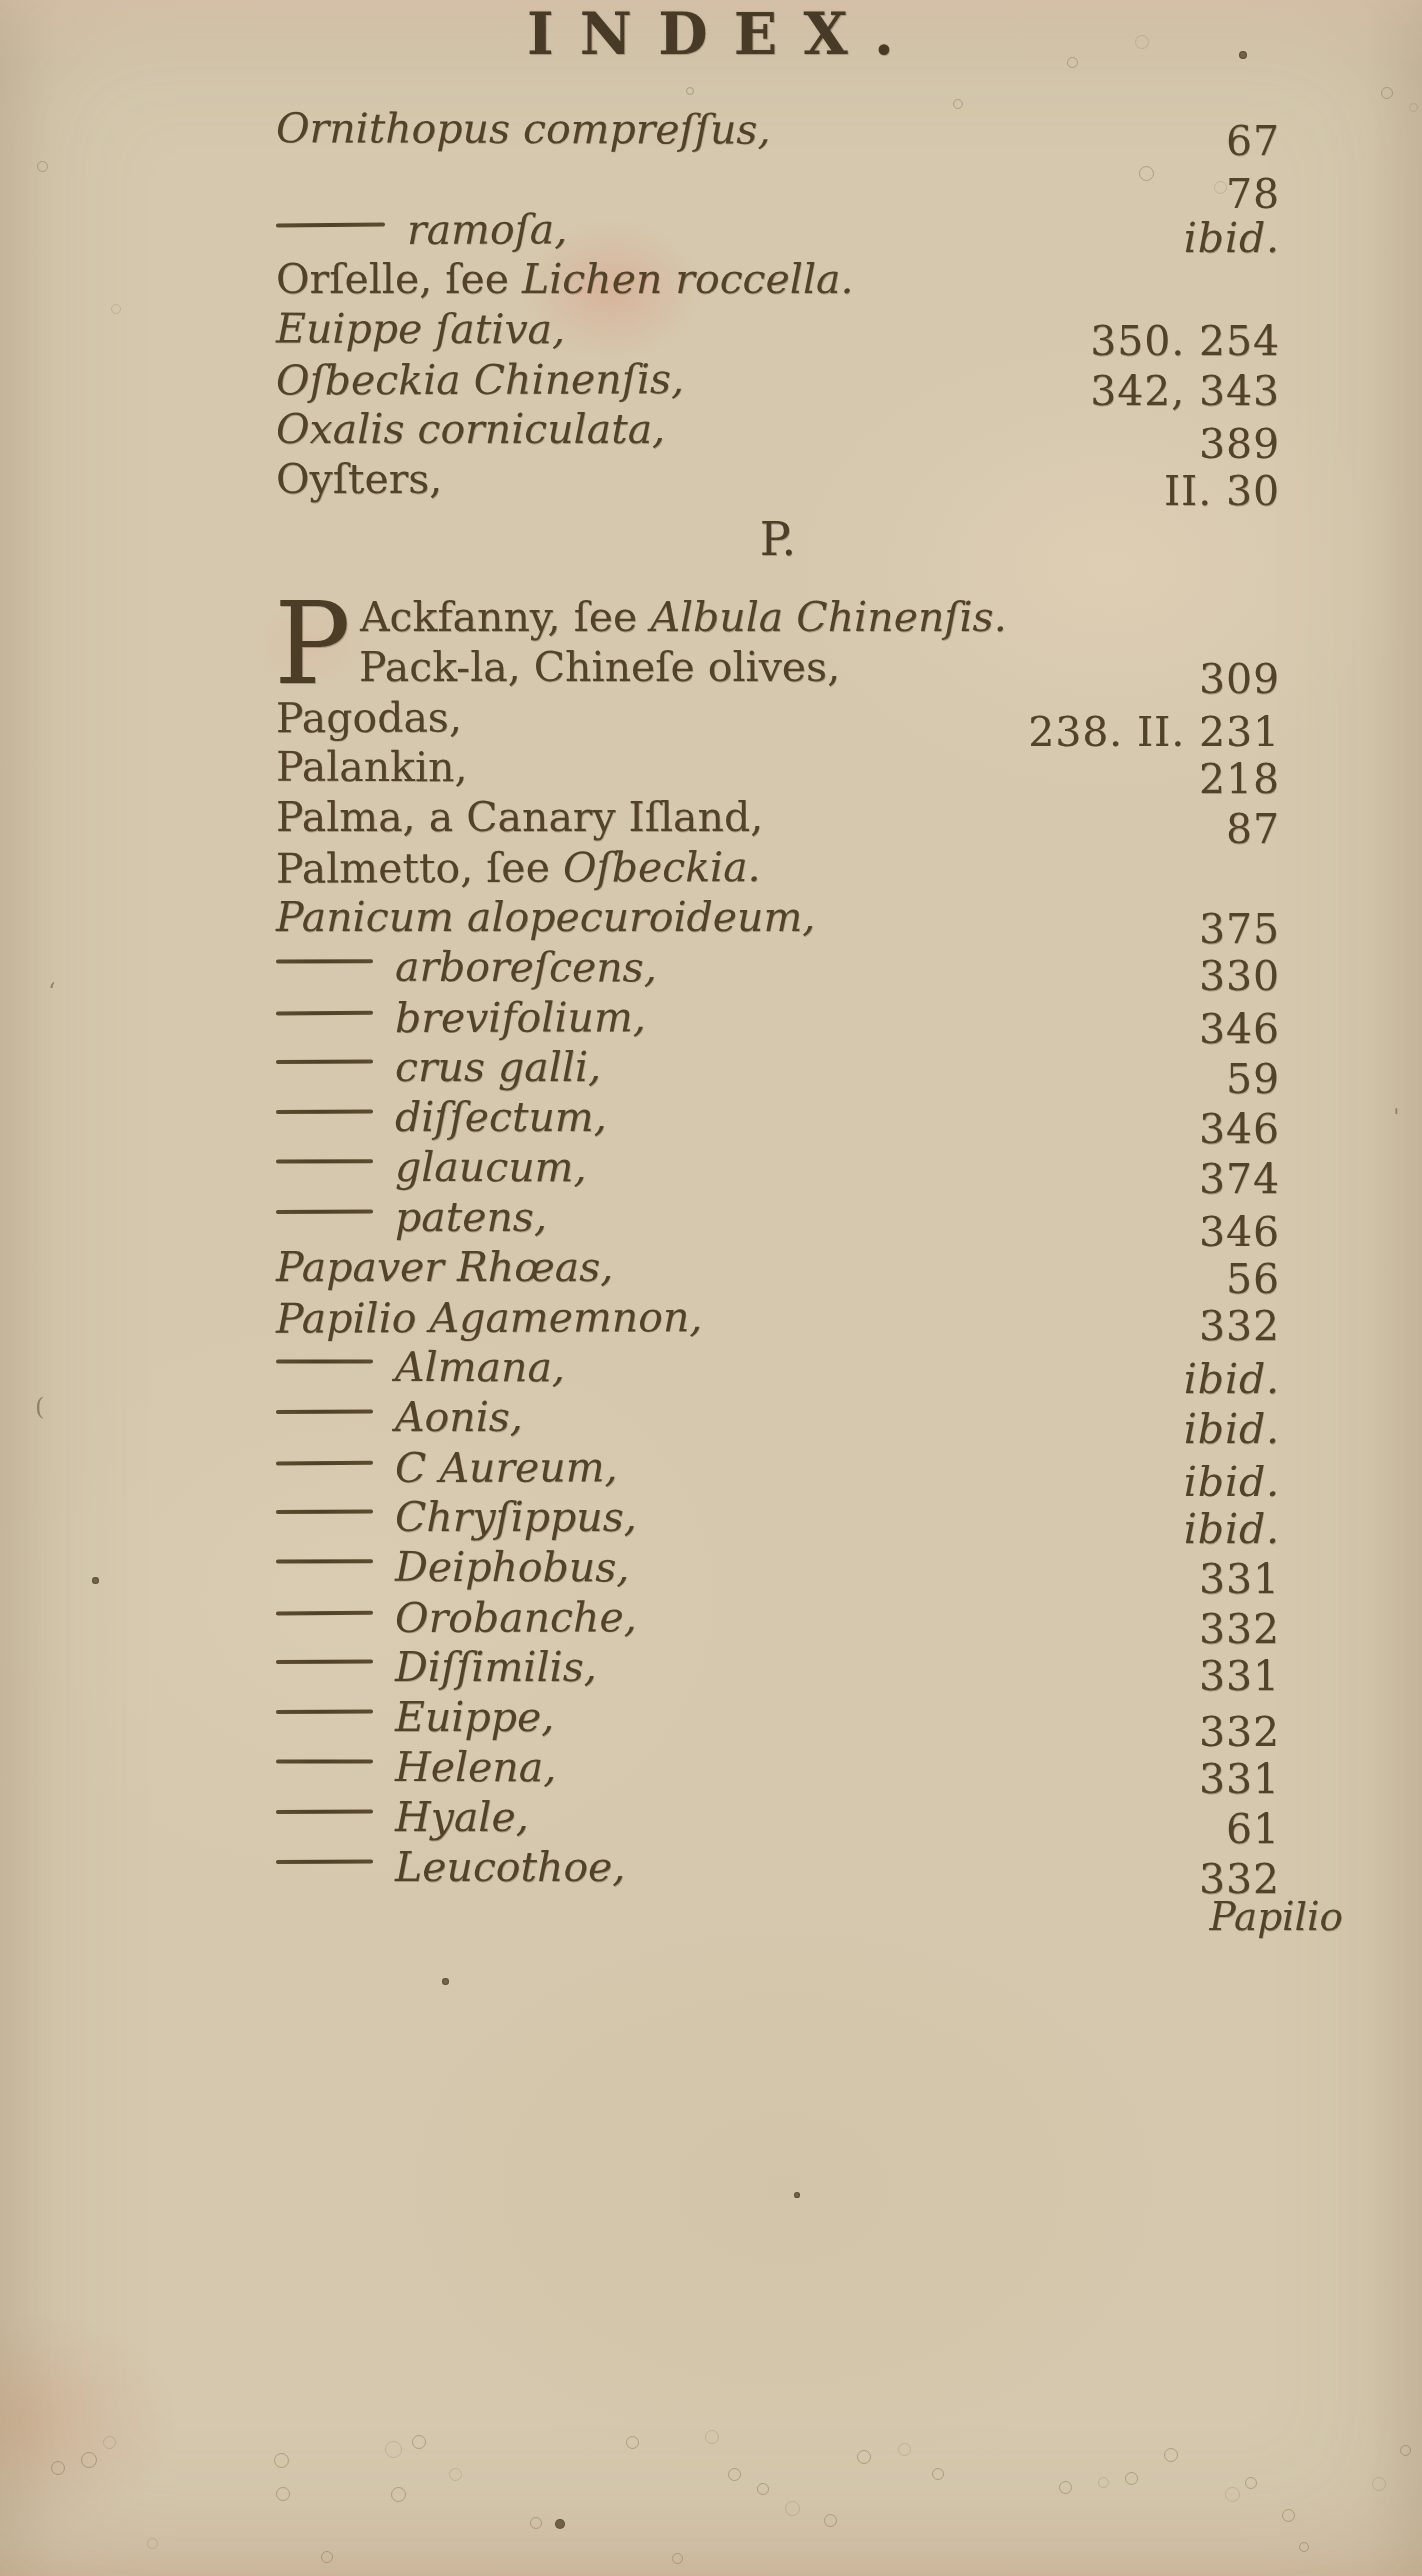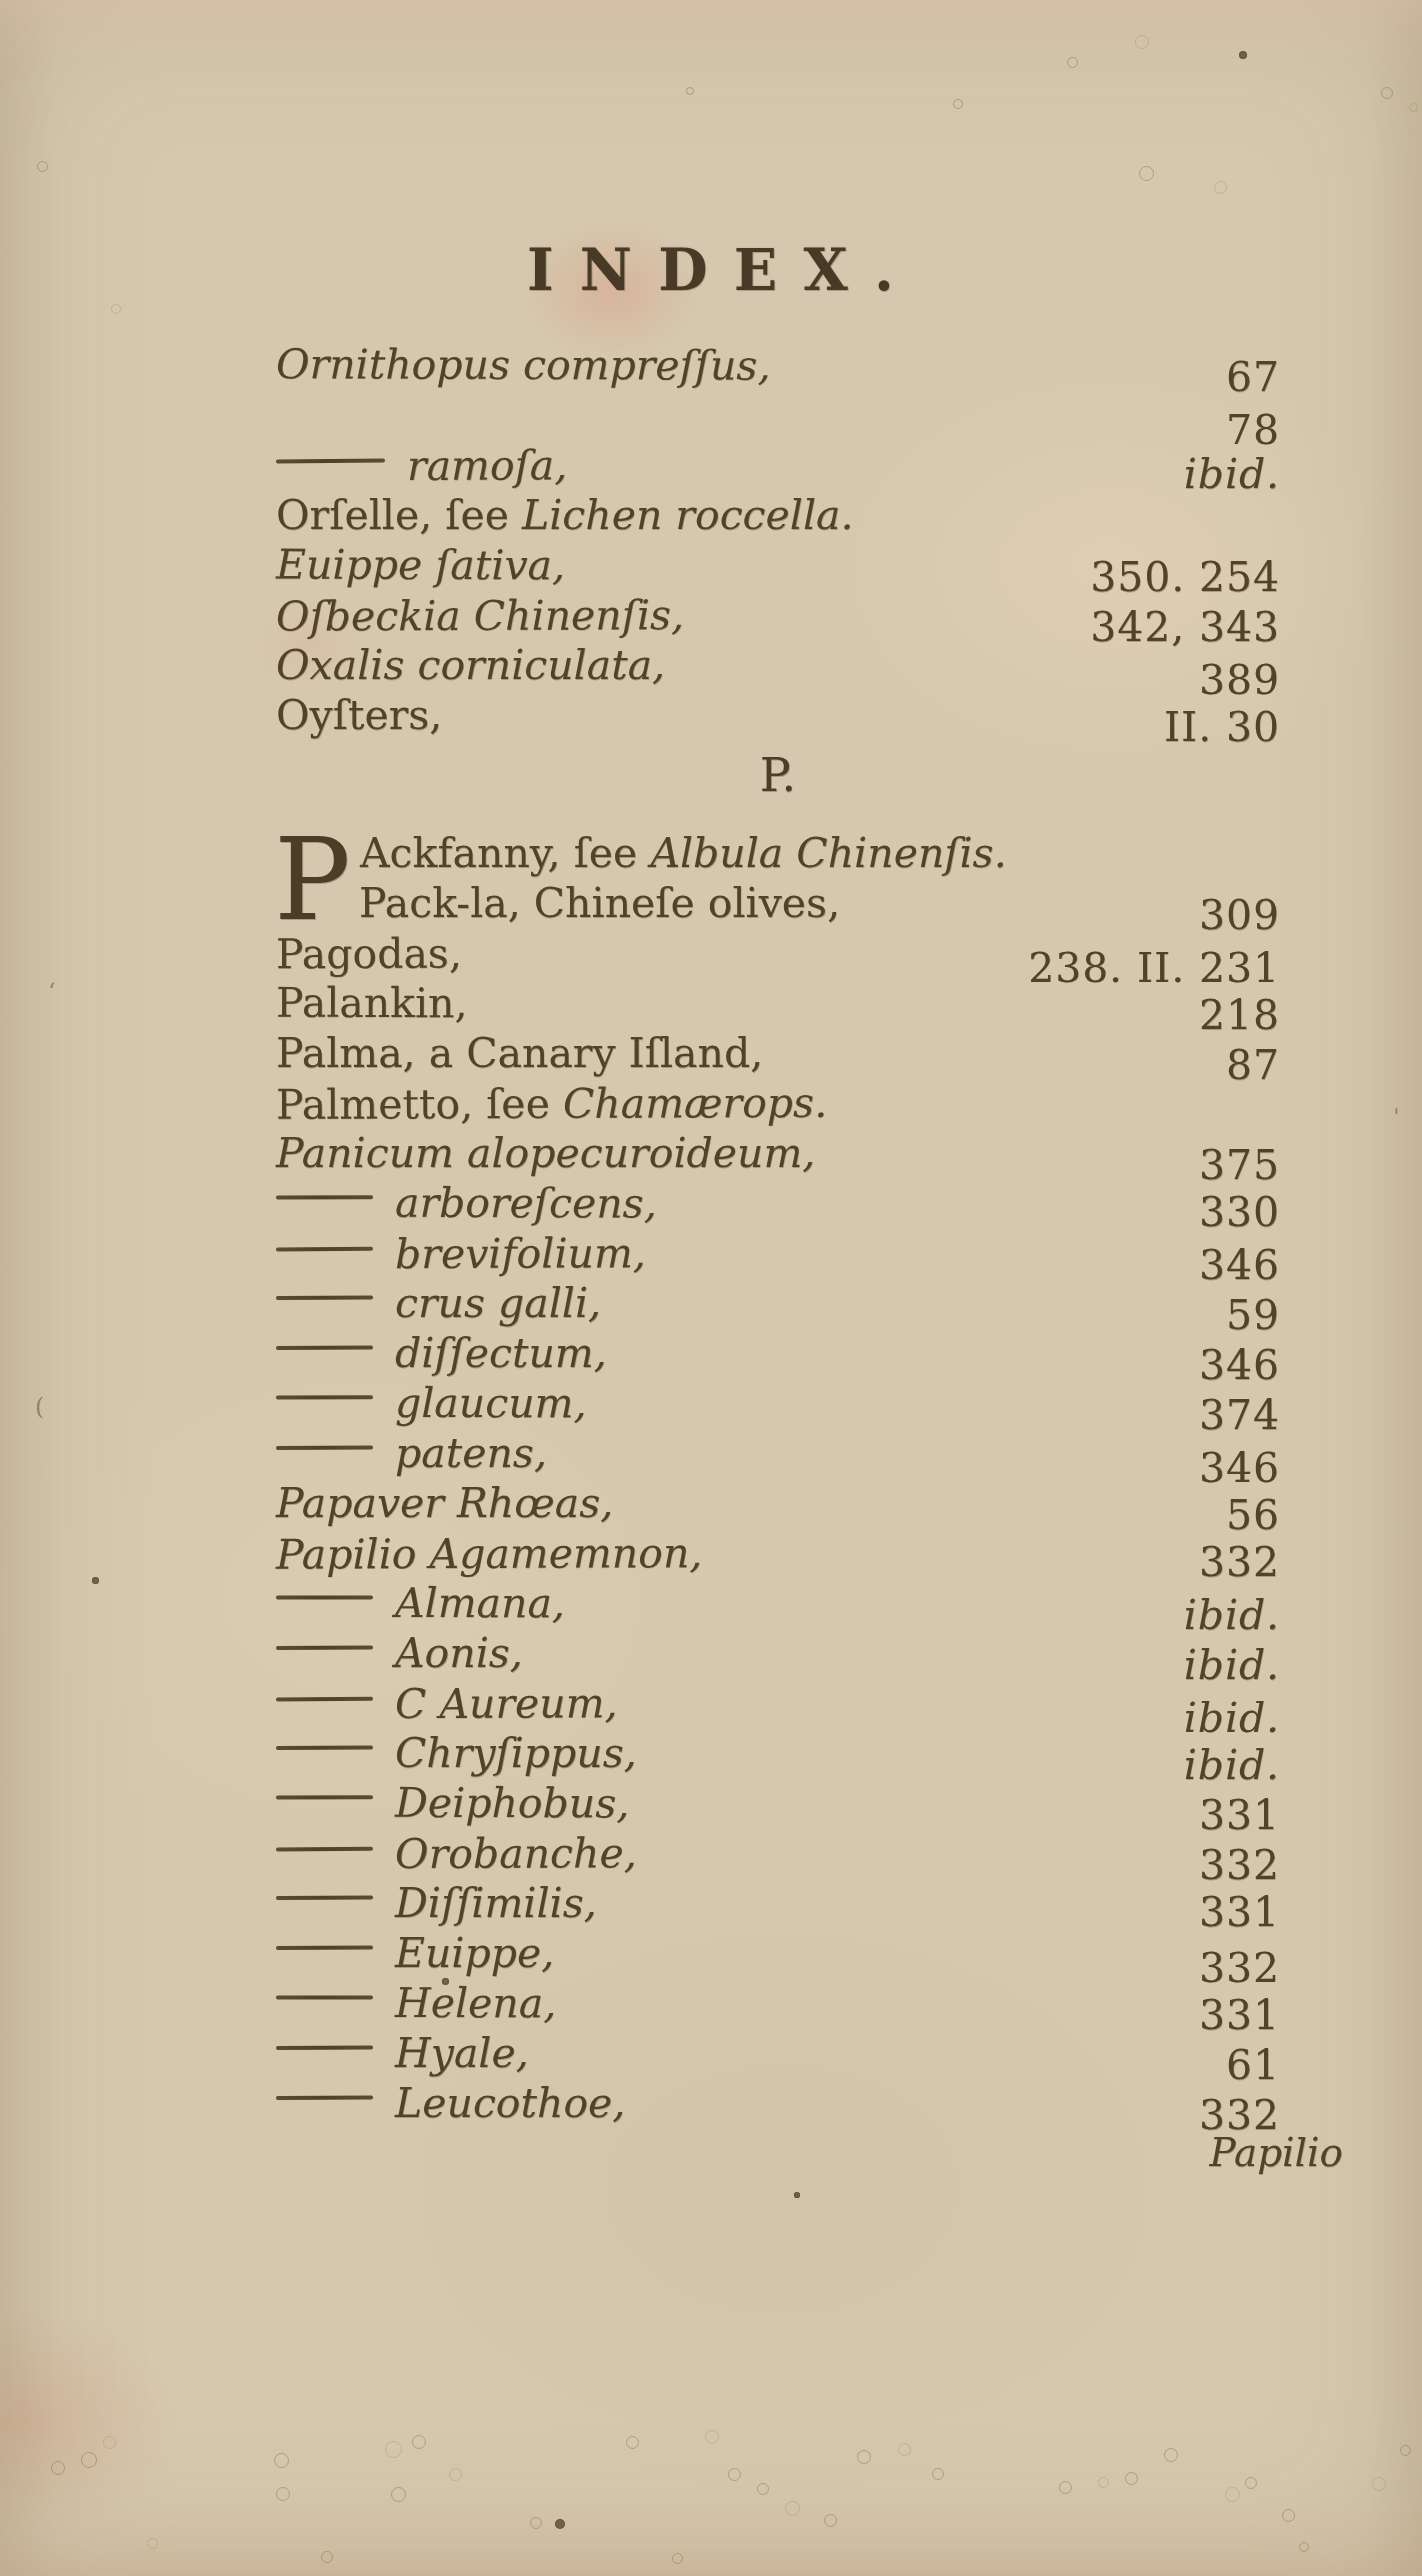--- a/index.html
+++ b/index.html
@@ -19,21 +19,20 @@
       radial-gradient(387px 276px at 78% 22%, rgba(229,211,186,.5), rgba(229,211,186,0) 80%),
       radial-gradient(460px 350px at 25% 62%, rgba(222,210,184,.4), rgba(222,210,184,0) 80%),
       radial-gradient(553px 387px at 55% 85%, rgba(203,189,158,.35), rgba(203,189,158,0) 80%),
       linear-gradient(90deg, rgba(170,150,118,.16) 0%, rgba(170,150,118,0) 4%, rgba(170,150,118,0) 96%, rgba(170,150,118,.18) 100%);
     box-shadow: inset 0 0 147px rgba(122,102,70,.22);
     font-family:"DejaVu Serif","Liberation Serif",serif;
     color:#52422a;
   }
   .content{position:absolute;inset:0;}
   .page-title{
-    margin-top:236px;
     padding-left:24px;
     text-align:center;
     font-size:57px;
     font-weight:bold;
     letter-spacing:.46em;
     color:#473a27;
     text-shadow:0.9px 0.9px 0 rgba(70,58,39,.25), 0 0 1.8px rgba(70,58,39,.2);
   }
   .entries{margin-top:37px;}
   .row{
@@ -142,21 +141,21 @@
         </div>
         <div class="row">
           <span class="name"><span>Palankin,</span></span>
           <span class="ref">218</span>
         </div>
         <div class="row">
           <span class="name"><span>Palma, a Canary Iſland,</span></span>
           <span class="ref">87</span>
         </div>
         <div class="row">
-          <span class="name"><span>Palmetto, ſee </span><span class="it">Chamærops.</span></span>
+          <span class="name"><span>Palmetto, ſee </span><span class="it">Oſbeckia.</span></span>
           <span class="ref"></span>
         </div>
         <div class="row">
           <span class="name"><span class="it">Panicum alopecuroideum,</span></span>
           <span class="ref">375</span>
         </div>
         <div class="row">
           <span class="name"><span class="dash"></span><span class="it">arboreſcens,</span></span>
           <span class="ref">330</span>
         </div>

